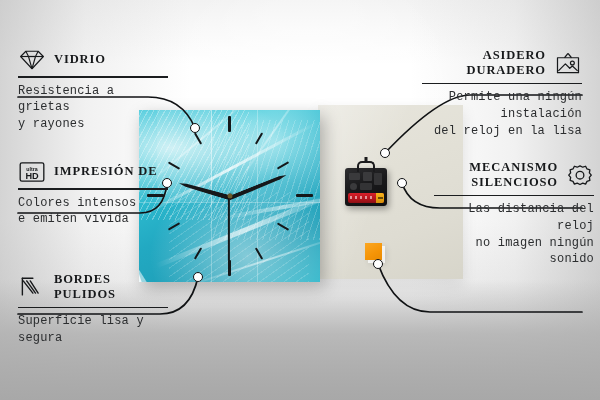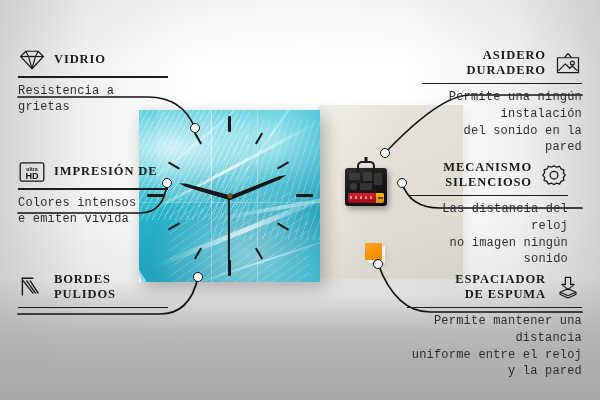--- a/index.html
+++ b/index.html
@@ -205,20 +205,21 @@
               <path d="M12 9 H20"></path>
         </g>
           </svg>
       </span>
       <div>
         <div class="co-title">VIDRIO</div>
       </div>
     </div>
     <div class="co-rule"></div>
     <div class="co-sub">Resistencia a grietas</div>
+    <div class="co-sub">y rayones</div>
   </div>
 
   <div class="callout left" style="left:18px;top:160px;width:150px">
     <div class="co-head">
       <span class="ico">
         <svg viewBox="0 0 32 26">
           <rect x="2.5" y="2.5" width="27" height="21" rx="2" fill="none" stroke="currentColor" stroke-width="1.5"></rect>
           <text x="16" y="11.5" text-anchor="middle" font-family="Liberation Sans, sans-serif" font-size="6" font-weight="bold" fill="currentColor">ultra</text>
           <text x="16" y="21" text-anchor="middle" font-family="Liberation Sans, sans-serif" font-size="10.5" font-weight="bold" fill="currentColor">HD</text>
         </svg>
@@ -244,20 +245,21 @@
               <path d="M14 6 L23 20"></path>
         </g>
           </svg>
       </span>
       <div>
         <div class="co-title">BORDES</div>
         <div class="co-title">PULIDOS</div>
       </div>
     </div>
     <div class="co-rule"></div>
+    <div class="co-sub">Superficie lisa y segura</div>
   </div>
 
   <div class="callout right" style="right:18px;top:48px;width:160px">
     <div class="co-head">
       <div>
         <div class="co-title">ASIDERO</div>
         <div class="co-title">DURADERO</div>
       </div>
       <span class="ico">
         <svg viewBox="0 0 32 26">
@@ -265,57 +267,37 @@
           <rect x="4" y="7" width="24" height="17"></rect>
           <path d="M16 2 L12 7 M16 2 L20 7"></path>
           <circle cx="21" cy="13" r="2.2"></circle>
           <path d="M5 22 L13 14 L18 19 L21 16.5 L27 22"></path>
         </g>
           </svg>
       </span>
     </div>
     <div class="co-rule"></div>
     <div class="co-sub">Permite una ningún instalación</div>
-    <div class="co-sub">del sonido en la pared</div>
-  </div>
-
-  <div class="callout right" style="right:32px;top:160px;width:160px">
+    <div class="co-sub">del reloj en la lisa</div>
+  </div>
+
+  <div class="callout right" style="right:6px;top:160px;width:160px">
     <div class="co-head">
       <div>
         <div class="co-title">MECANISMO</div>
         <div class="co-title">SILENCIOSO</div>
       </div>
       <span class="ico">
         <svg viewBox="0 0 32 26">
             <g fill="none" stroke="currentColor" stroke-width="1.5" stroke-linejoin="round">
           <path d="M16 2.5 l3.2 1.6 3.2-1.1 1.6 3.1 3.3 1.1 -0.6 3.4 2.2 2.6 -2.2 2.6 0.6 3.4 -3.3 1.1 -1.6 3.1 -3.2-1.1 -3.2 1.6 -3.2-1.6 -3.2 1.1 -1.6-3.1 -3.3-1.1 0.6-3.4 -2.2-2.6 2.2-2.6 -0.6-3.4 3.3-1.1 1.6-3.1 3.2 1.1 Z"></path>
           <circle cx="16" cy="13.2" r="4.4"></circle>
         </g>
           </svg>
       </span>
     </div>
     <div class="co-rule"></div>
     <div class="co-sub">Las distancia del reloj</div>
     <div class="co-sub">no imagen ningún sonido</div>
   </div>
 
-  <div class="callout right" style="right:18px;top:272px;width:175px">
-    <div class="co-head">
-      <div>
-        <div class="co-title">ESPACIADOR</div>
-        <div class="co-title">DE ESPUMA</div>
-      </div>
-      <span class="ico">
-        <svg viewBox="0 0 32 26">
-            <g fill="none" stroke="currentColor" stroke-width="1.4" stroke-linejoin="round">
-          <path d="M13 2 H19 V10 H23 L16 16 L9 10 H13 Z"></path>
-          <path d="M7 19 L16 15 L25 19 L16 23 Z"></path>
-          <path d="M7 19 V21.5 L16 25.5 L25 21.5 V19"></path>
-        </g>
-          </svg>
-      </span>
-    </div>
-    <div class="co-rule"></div>
-    <div class="co-sub">Permite mantener una distancia</div>
-    <div class="co-sub">uniforme entre el reloj y la pared</div>
-  </div>
 
 </div>
 
 </body></html>

